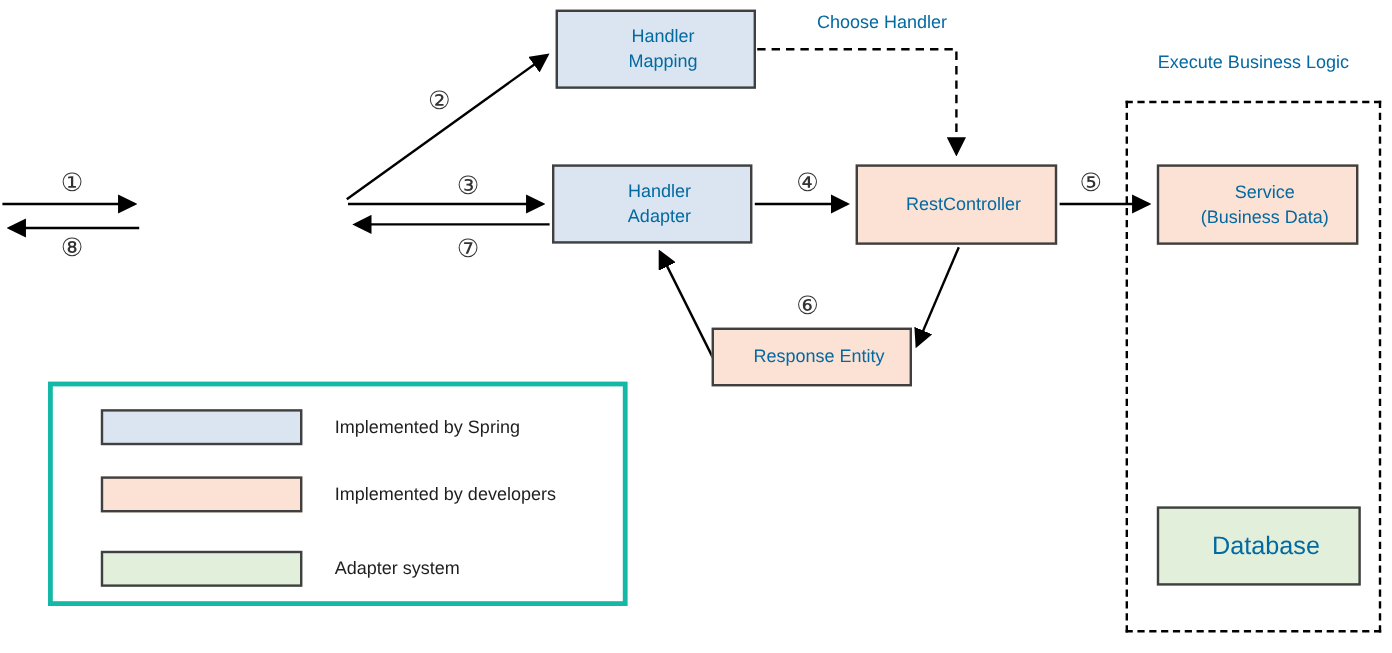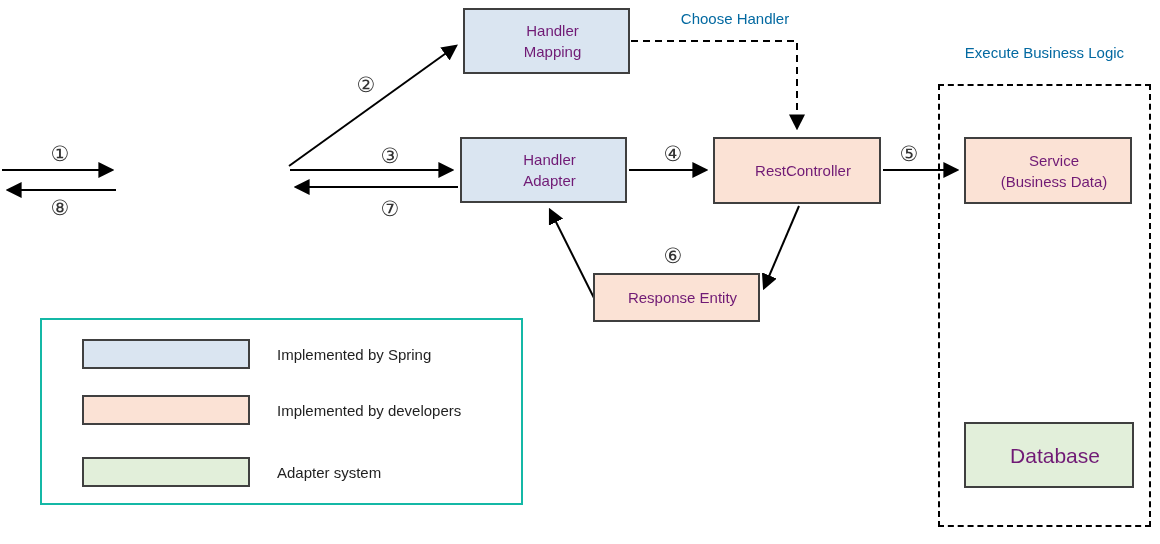--- a/index.html
+++ b/index.html
@@ -3,36 +3,36 @@
 <meta charset="utf-8">
 <style>
   html,body{margin:0;padding:0;background:#fff;font-family:"Liberation Sans",sans-serif;}
   #canvas{position:relative;width:1160px;height:544px;background:#ffffff;overflow:hidden;}
   svg.wires{position:absolute;left:0;top:0;width:1160px;height:544px;pointer-events:none;}
   .node{
     position:absolute;
     border:2px solid #3f3f3f;
     display:flex;flex-direction:column;align-items:center;justify-content:center;
     box-sizing:border-box;
-    color:#701a75;font-size:15px;line-height:21px;text-align:center;padding-left:12px;
+    color:#0369a1;font-size:15px;line-height:21px;text-align:center;padding-left:12px;
   }
   .node.big{font-size:19px;font-weight:bold;line-height:25px;}
   .node.xl{font-size:21px;}
   .num{
     position:absolute;transform:translate(-50%,-50%);
     font-size:21px;color:#333;line-height:1;
   }
   .annotation{
     position:absolute;font-size:15px;color:#0369a1;white-space:nowrap;
   }
   .dashed-region{
     position:absolute;border:2px dashed #000;box-sizing:border-box;background:transparent;
   }
   .legend{
-    position:absolute;border:2px solid #14b8a6;box-sizing:border-box;background:#fff;
+    position:absolute;border:4px solid #14b8a6;box-sizing:border-box;background:#fff;
   }
   .legend .swatch{
     position:absolute;width:168px;height:30px;border:2px solid #404040;box-sizing:border-box;
   }
   .legend .lbl{
     position:absolute;left:235px;font-size:15px;color:#1f1f1f;white-space:nowrap;
     transform:translateY(-50%);
   }
 </style>
 </head>

